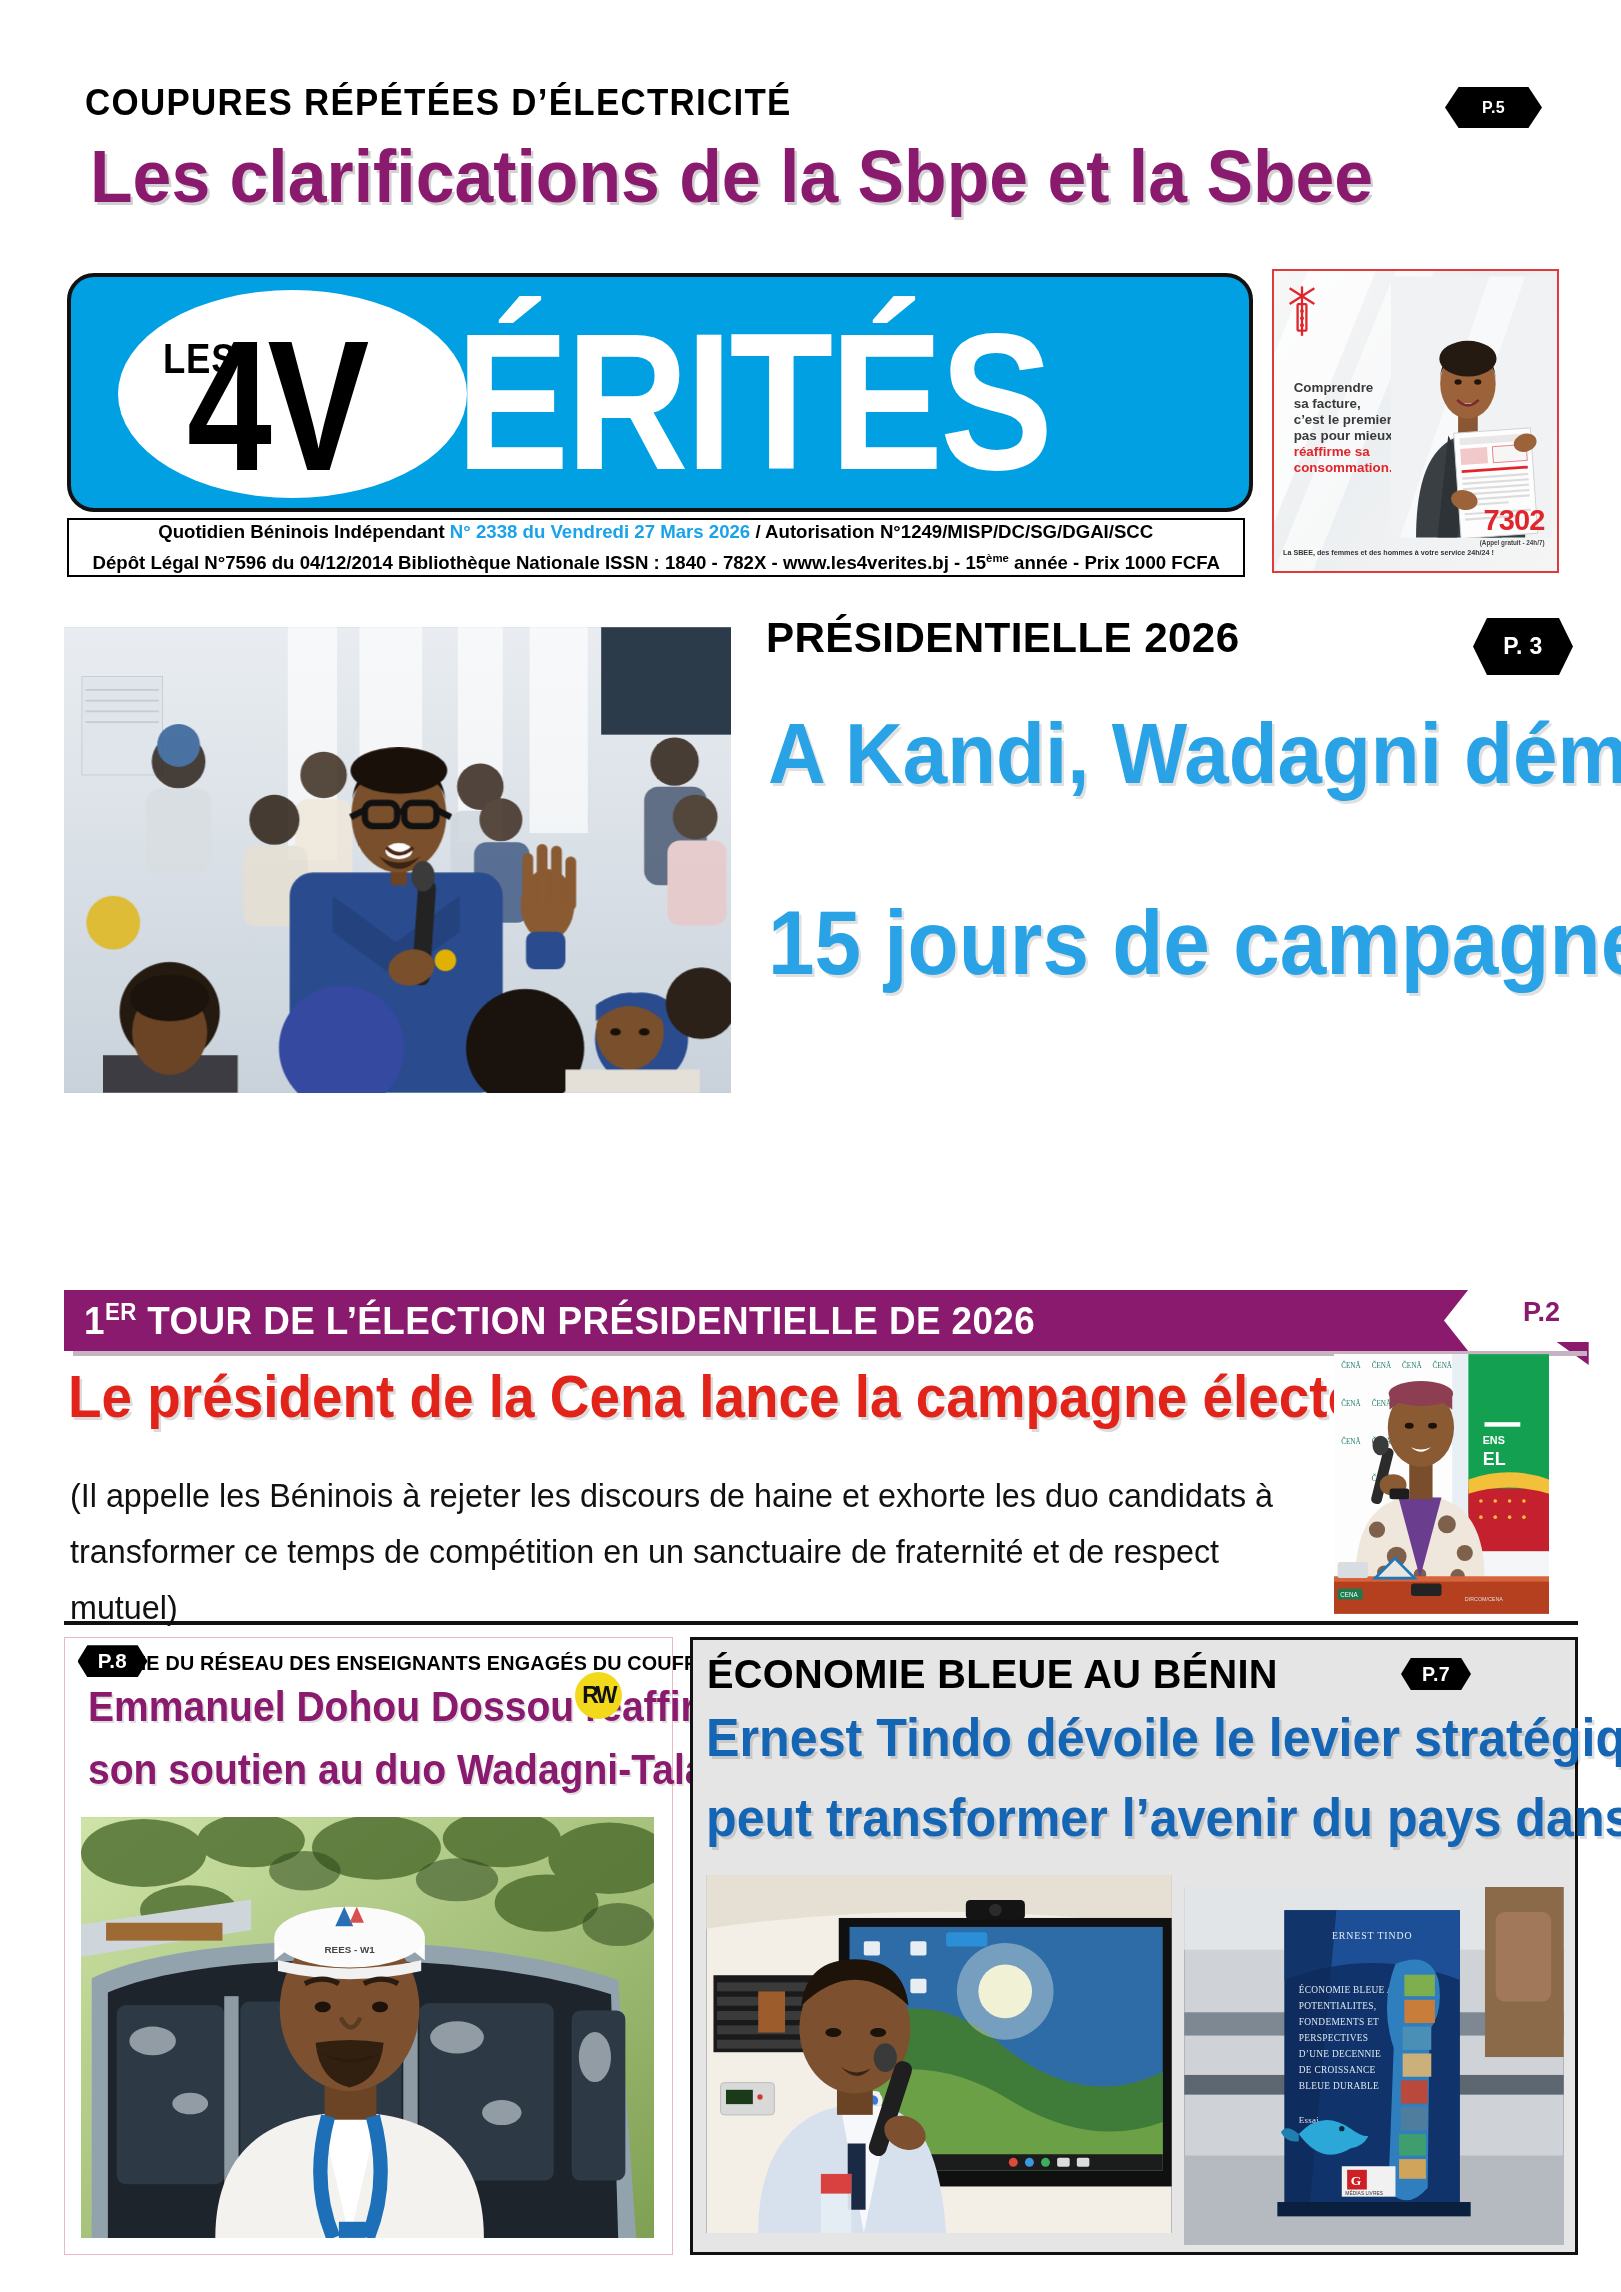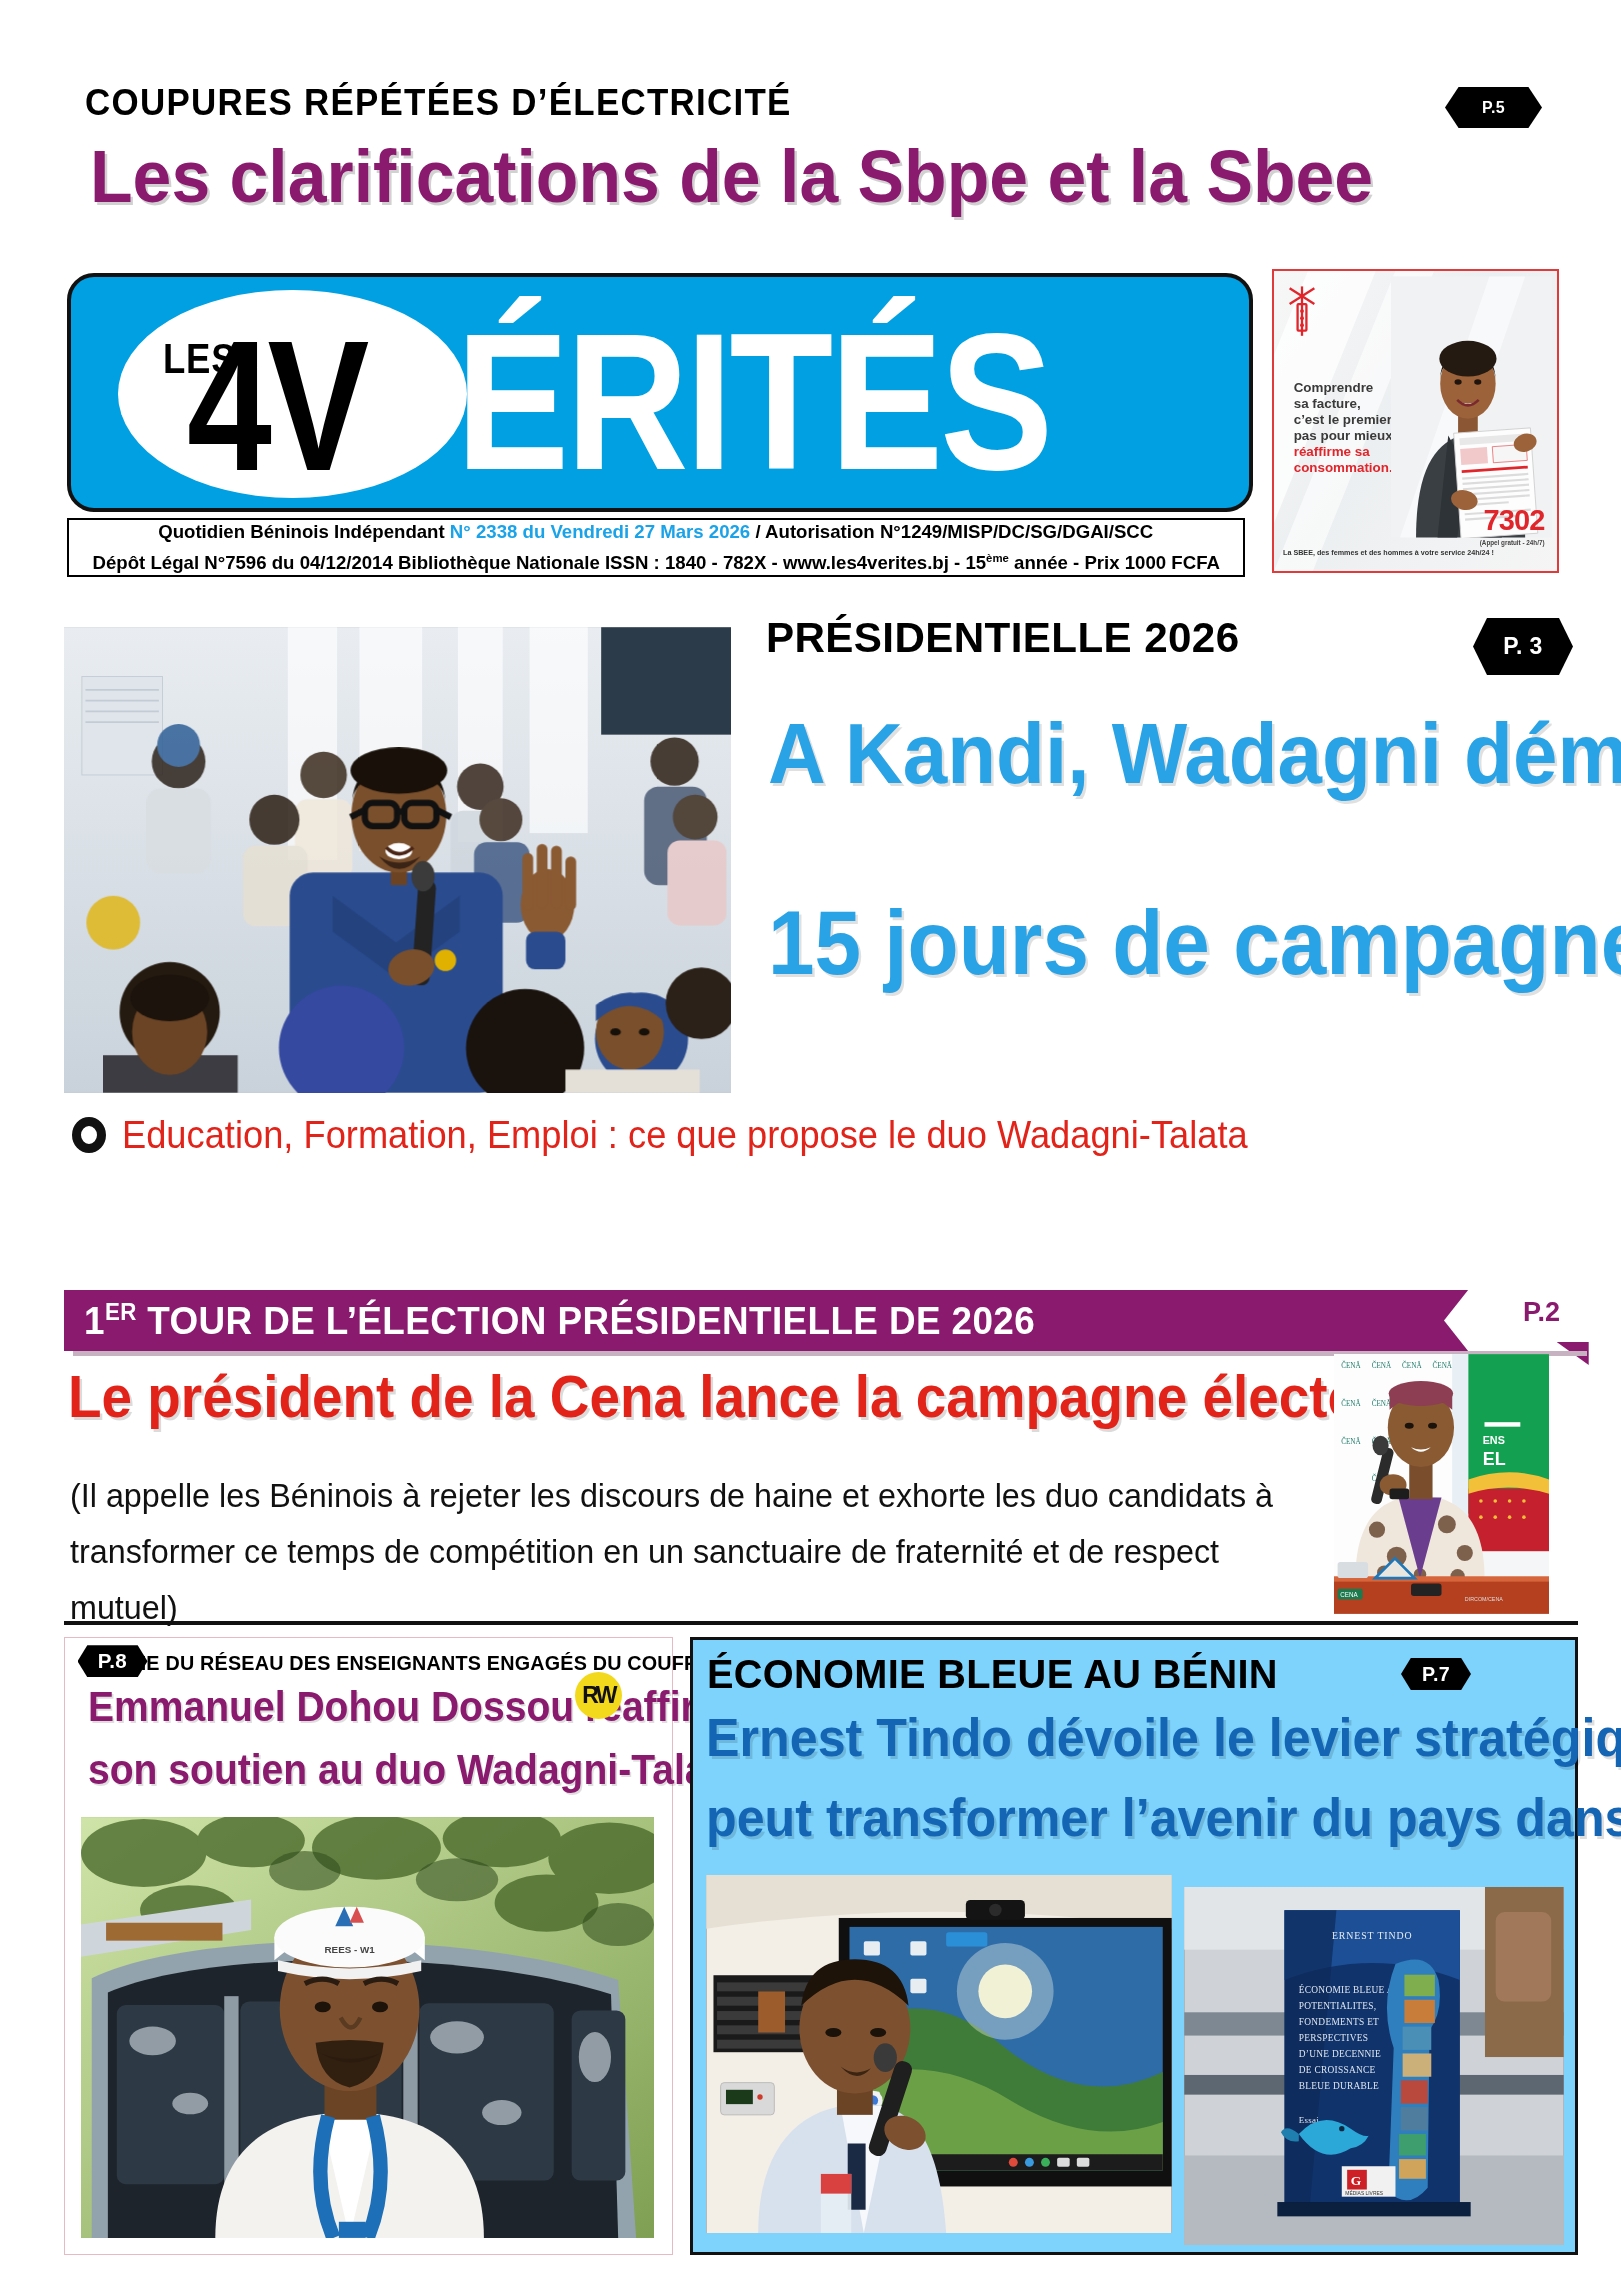--- a/index.html
+++ b/index.html
@@ -197,21 +197,21 @@
   #couffo-badge{position:absolute;left:12.5px;top:7.2px;width:70px;height:32px;font-size:20.6px;z-index:5;}
   #couffo-rw{
     position:absolute;right:50px;top:34px;width:47px;height:47px;border-radius:50%;
     background:#f3d91c;display:flex;align-items:center;justify-content:center;z-index:5;
     font-size:23px;font-weight:bold;color:#111;letter-spacing:-2.7px;
   }
 
   
   #bleue-box{
     position:absolute;left:690px;top:1637px;width:888px;height:618px;
-    border:3.6px solid #111;box-sizing:border-box;background:#7dd3fc;
+    border:3.6px solid #111;box-sizing:border-box;background:#e5e5e5;
   }
   #bleue-kicker{
     position:absolute;left:14.3px;top:10.7px;
     font-size:41px;font-weight:bold;color:#000;letter-spacing:0.3px;white-space:nowrap;
     transform:scaleX(.97);transform-origin:left top;
   }
   #bleue-badge{position:absolute;right:104px;top:18px;width:70px;height:32px;font-size:19.7px;}
   .bleue-title{
     position:absolute;left:12.5px;
     font-size:54px;line-height:54px;font-weight:bold;color:#1565b5;
@@ -419,24 +419,20 @@
         <circle cx="712" cy="420" r="40" fill="#2b2118"></circle>
       </g>
     </svg>
   </div>
 
   <div id="lead-kicker">PRÉSIDENTIELLE 2026</div>
   <div id="lead-kicker-badge" class="hexbadge">P. 3</div>
   <div id="lead-title-1">A Kandi, Wadagni démarre</div>
   <div id="lead-title-2">15 jours de campagne</div>
 
-  <div class="bullet-row" id="bullet-1">
-    <span class="bullet-ring black"></span>
-    <span class="bullet-text">Education, Formation, Emploi : ce que propose le duo Wadagni-Talata</span>
-  </div>
 
   <div id="cena-banner">
     <div id="cena-banner-text"><span>1</span><sup>ER</sup><span> TOUR DE L’ÉLECTION PRÉSIDENTIELLE DE  2026</span></div>
     <div id="cena-banner-notch"></div>
     <div id="cena-banner-badge">P.2</div>
     <div id="cena-corner"></div>
   </div>
   <div id="cena-banner-shadow"></div>
 
   <div id="cena-headline">Le président de la Cena lance la campagne électorale</div>

